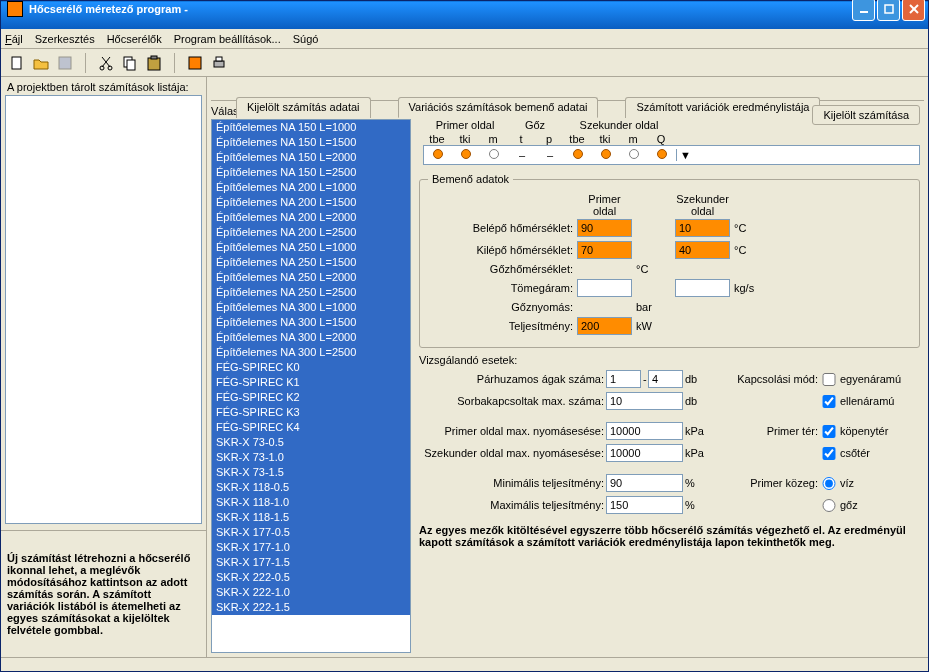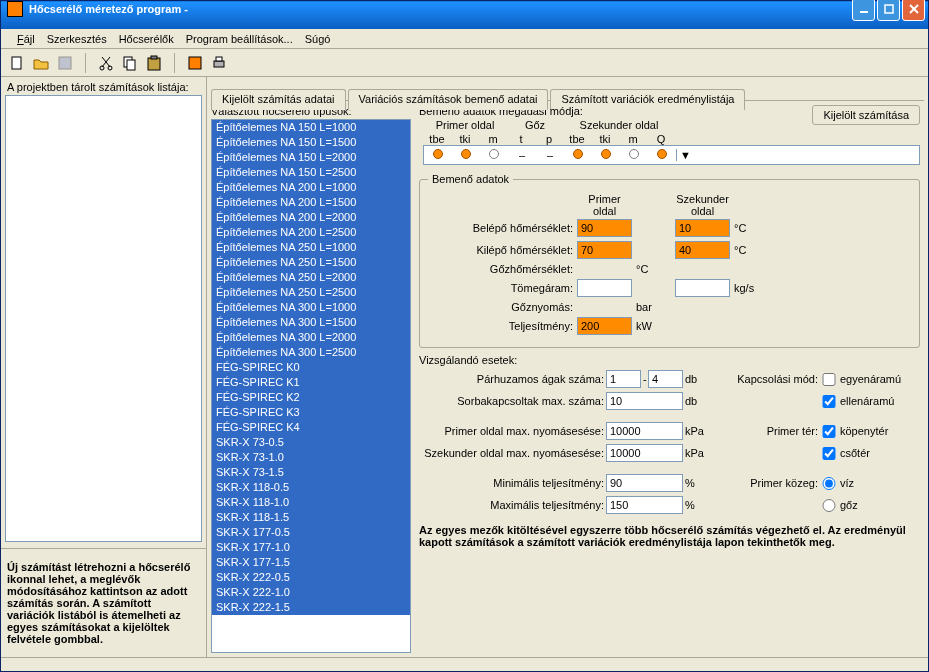--- a/index.html
+++ b/index.html
@@ -4,33 +4,33 @@
 <style>
   * { box-sizing: border-box; font-family: Tahoma, Arial, sans-serif; font-size: 11px; }
   body { margin: 0; background: #ece9d8; width: 929px; height: 672px; overflow: hidden; }
   .window { border: 1px solid #0a246a; width: 929px; height: 672px; display: flex; flex-direction: column; }
   .titlebar { height: 28px; background: linear-gradient(#0a6cce, #1e90ff 5%, #0a5ec1); display: flex; align-items: center; color: #fff; padding: 0 3px 12px 6px; font-weight: bold; }
   .titlebar .appicon { width: 16px; height: 16px; background: #ff7f00; border: 1px solid #000; margin-right: 6px; }
   .titlebar .spacer { flex: 1; }
   .tbtn { width: 23px; height: 23px; margin-left: 2px; background: #3d95df; border: 1px solid #fff; border-radius: 3px; position: relative; cursor: pointer; }
   .tbtn.close { background: #e2653b; }
   .tbtn svg { position: absolute; top: 50%; left: 50%; transform: translate(-50%, -50%); }
-  .menubar { height: 20px; background: #ece9d8; display: flex; align-items: center; padding: 0 16px; gap: 12px; border-bottom: 1px solid #aca899; }
+  .menubar { height: 20px; background: #ece9d8; display: flex; align-items: center; padding: 0 4px; gap: 12px; border-bottom: 1px solid #aca899; }
   .menubar span u { text-decoration: underline; }
   .toolbar { height: 28px; background: #ece9d8; display: flex; align-items: center; padding: 0 8px; gap: 8px; border-bottom: 1px solid #aca899; }
   .vsep { width: 1px; height: 20px; background: #aca899; margin: 0 4px; }
   .toolicon { width: 16px; height: 16px; display: inline-block; }
   .content { flex: 1; display: flex; position: relative; }
   .left { width: 258px; border-right: 1px solid #aca899; display: flex; flex-direction: column; }
   .leftlabel { padding: 4px 6px 2px; }
   .leftlist { flex: 1; margin: 0 4px 6px; background: #fff; border: 1px solid #7f9db9; }
-  .hintbox { margin: 0; padding: 12px 6px; font-weight: bold; border-top: 1px solid #aca899; }
+  .hintbox { margin: 0; padding: 21px 6px; font-weight: bold; border-top: 1px solid #aca899; }
   .right { flex: 1; display: flex; flex-direction: column; padding: 2px 4px 4px; }
   .tabs { display: flex; border-bottom: 1px solid #aca899; margin-bottom: 4px; position: relative; }
-  .tab { padding: 3px 10px 4px; border: 1px solid #aca899; border-bottom: none; background: #ece9d8; border-top-left-radius: 3px; border-top-right-radius: 3px; margin-right: 2px; cursor: pointer; position: relative; top: 10px; }
+  .tab { padding: 3px 10px 4px; border: 1px solid #aca899; border-bottom: none; background: #ece9d8; border-top-left-radius: 3px; border-top-right-radius: 3px; margin-right: 2px; cursor: pointer; position: relative; top: 18px; margin-left: 25px; }
   .tab.active { background: #ece9d8; border-bottom: 1px solid #ece9d8; z-index: 1; }
   .rightcontent { display: flex; gap: 8px; flex: 1; }
   .typelist-col { width: 200px; display: flex; flex-direction: column; }
   .typelist-label { margin-bottom: 2px; }
   .typelist { flex: 1; background: #fff; border: 1px solid #7f9db9; overflow: hidden; }
   .typelist div { background: #316ac5; color: #fff; padding: 1px 4px; line-height: 13px; font-size: 11px; white-space: nowrap; }
   .form-col { flex: 1; padding-right: 4px; position: relative; }
   .calcbtn { position: absolute; top: 0; right: 4px; padding: 3px 10px; background: #ece9d8; border: 1px solid #aca899; border-radius: 3px; cursor: pointer; }
   .headrow { display: flex; gap: 0; margin-left: 4px; margin-top: 2px; }
   .hdr { text-align: center; }

